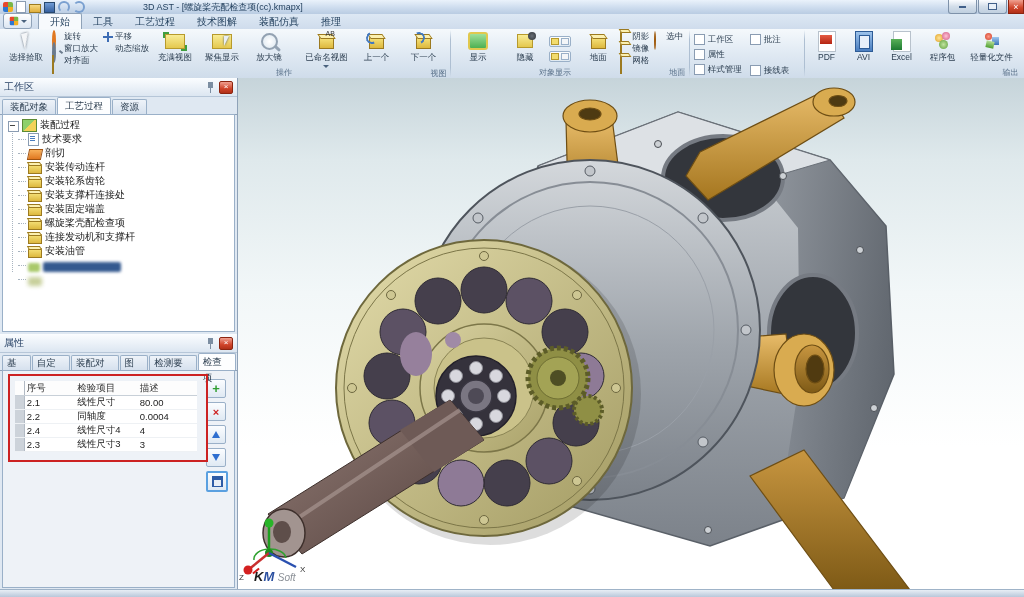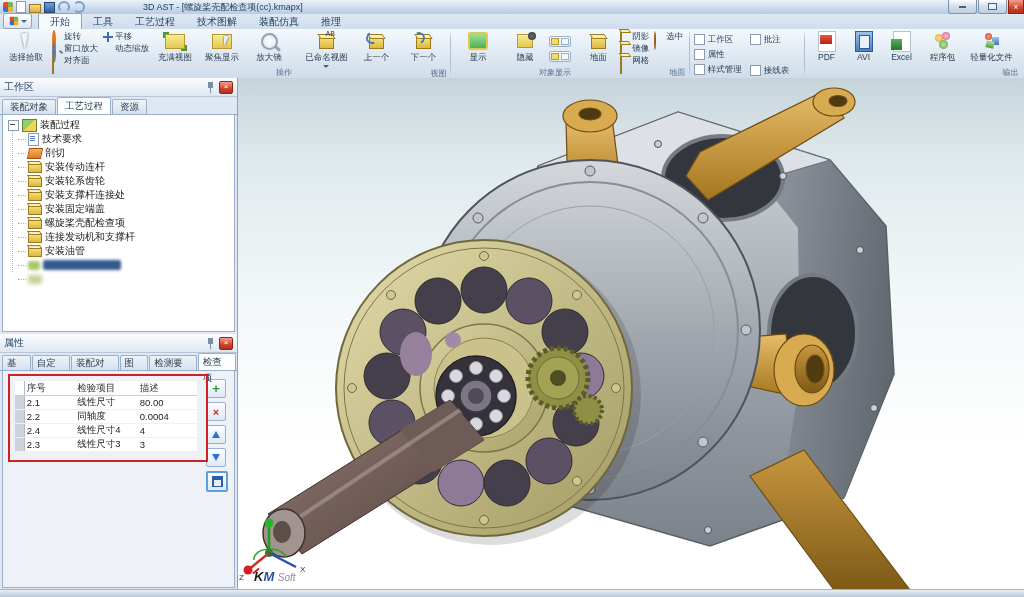--- a/index.html
+++ b/index.html
@@ -117,21 +117,21 @@
   .pin:after{content:"";position:absolute;left:3px;top:6px;width:1px;height:5px;background:#7c8ea2;}
   .xclose{width:12px;height:11px;border:1px solid #8c2410;border-radius:2px;
     background:linear-gradient(#f0a090,#d0442a 60%,#b03018);color:#fff;font-size:8px;line-height:10px;text-align:center;}
   .ptabs{height:17px;display:flex;align-items:flex-end;padding-left:2px;background:#dfe8f2;border-bottom:1px solid #8fa2b8;}
   .ptab{height:14px;line-height:14px;padding:0 7px;font-size:9.5px;color:#2c3e50;
     background:linear-gradient(#eef3f9,#d6e1ee);border:1px solid #9ab0c8;border-bottom:none;border-radius:2px 2px 0 0;margin-right:1px;}
   .ptab.active{background:#fdfeff;height:16px;line-height:16px;position:relative;z-index:2;}
   .panel-body{position:absolute;left:2px;right:2px;top:36px;bottom:2px;background:#fff;border:1px solid #9ab0c8;overflow:hidden;}
   
   .tree{position:relative;padding:3px 0 0 5px;font-size:10px;color:#1c1c1c;}
-  .trow{display:flex;align-items:center;height:14px;gap:3px;}
+  .trow{display:flex;align-items:flex-end;height:14px;gap:3px;}
   .expbox{width:9px;height:9px;border:1px solid #8a9cb2;background:#fff;position:relative;flex:none;}
   .expbox:after{content:"";position:absolute;left:1px;top:3px;width:5px;height:1px;background:#444;}
   .treeline{position:absolute;left:9px;top:16px;bottom:14px;width:0;border-left:1px dotted #a8b4c0;}
   .child{padding-left:20px;position:relative;}
   .child:before{content:"";position:absolute;left:10px;top:7px;width:8px;border-top:1px dotted #a8b4c0;}
   .ico-root{width:13px;height:11px;background:linear-gradient(135deg,#8ed06a 50%,#f2d258 50%);border:1px solid #5c8a34;flex:none;}
   .ico-doc{width:9px;height:11px;background:#fff;border:1px solid #8a9cb2;position:relative;flex:none;}
   .ico-doc:after{content:"";position:absolute;left:1px;top:2px;width:5px;height:1px;background:#4a7ec0;box-shadow:0 2px 0 #4a7ec0,0 4px 0 #4a7ec0;}
   .ico-cut{width:12px;height:9px;background:linear-gradient(#f8b05a,#e07820);border:1px solid #a05210;transform:skewX(-12deg);flex:none;}
   .ico-box{width:12px;height:8px;background:linear-gradient(#f6e27a,#ddb83e);border:1px solid #9c7a20;position:relative;flex:none;margin-top:2px;}

